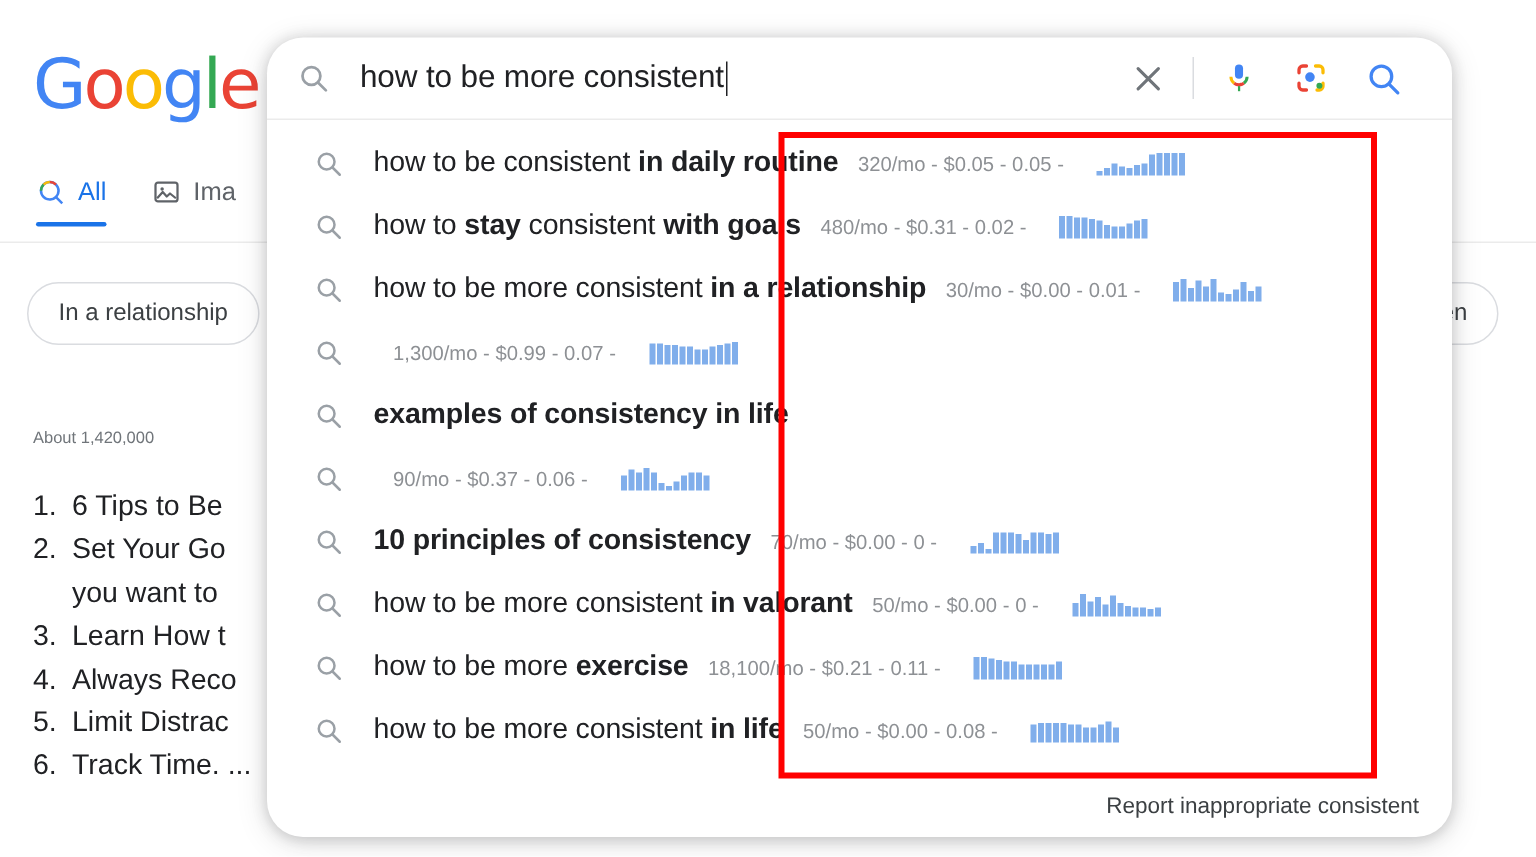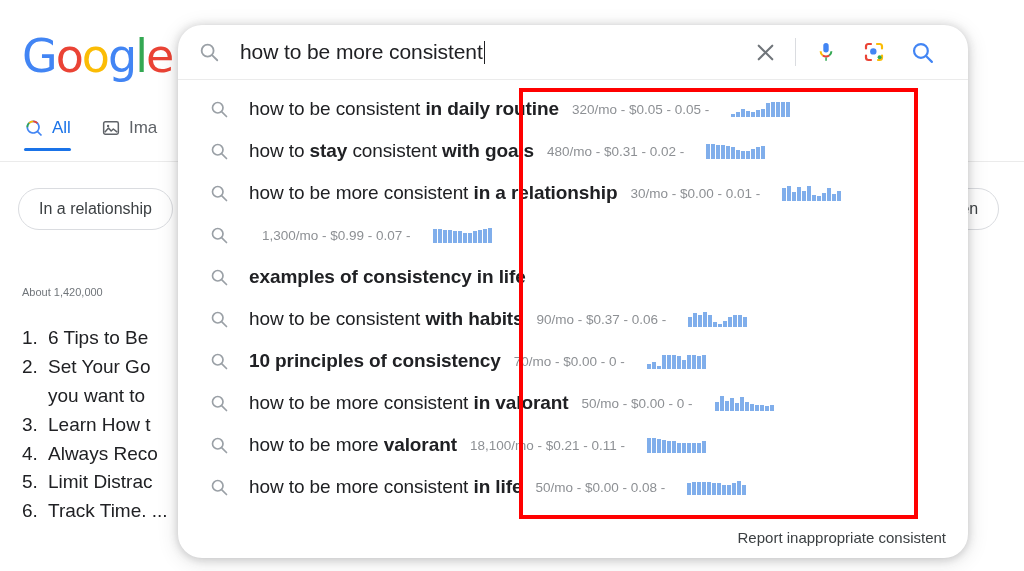--- a/index.html
+++ b/index.html
@@ -480,21 +480,20 @@
           <circle cx="10.5" cy="10.5" r="6.3"></circle>
           <path d="M15.4 15.4L21 21" stroke-linecap="round"></path>
         </svg>
         <span class="sugg-text"><b>examples of consistency in life</b></span>
       </div>
       <div class="sugg">
         <svg class="sugg-ico" viewBox="0 0 24 24" fill="none" stroke="#9aa0a6" stroke-width="2">
           <circle cx="10.5" cy="10.5" r="6.3"></circle>
           <path d="M15.4 15.4L21 21" stroke-linecap="round"></path>
         </svg>
-        <span class="sugg-text">how to be consistent <b>with habits</b></span>
         <span class="metrics">
           <span>90/mo - $0.37 - 0.06 -</span>
           <span class="spark">
             <i style="height:10px"></i>
             <i style="height:14px"></i>
             <i style="height:12px"></i>
             <i style="height:15px"></i>
             <i style="height:12px"></i>
             <i style="height:5px"></i>
             <i style="height:3px"></i>
@@ -552,21 +551,21 @@
             <i style="height:5px"></i>
             <i style="height:6px"></i>
           </span>
         </span>
       </div>
       <div class="sugg">
         <svg class="sugg-ico" viewBox="0 0 24 24" fill="none" stroke="#9aa0a6" stroke-width="2">
           <circle cx="10.5" cy="10.5" r="6.3"></circle>
           <path d="M15.4 15.4L21 21" stroke-linecap="round"></path>
         </svg>
-        <span class="sugg-text">how to be more <b>valorant</b></span>
+        <span class="sugg-text">how to be more <b>exercise</b></span>
         <span class="metrics">
           <span>18,100/mo - $0.21 - 0.11 -</span>
           <span class="spark">
             <i style="height:15px"></i>
             <i style="height:15px"></i>
             <i style="height:14px"></i>
             <i style="height:13px"></i>
             <i style="height:12px"></i>
             <i style="height:12px"></i>
             <i style="height:10px"></i>

